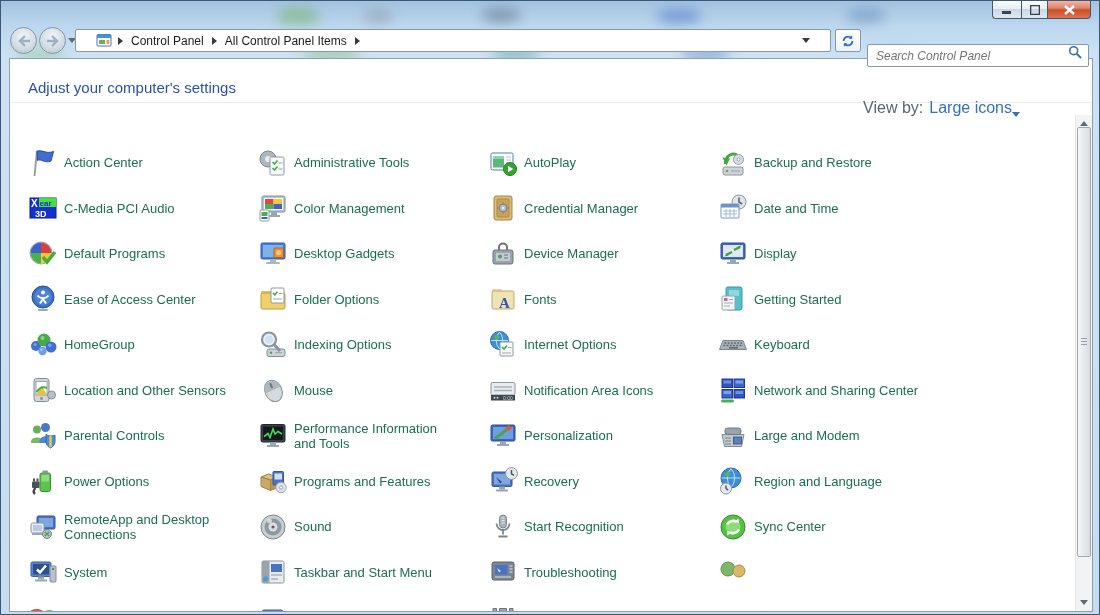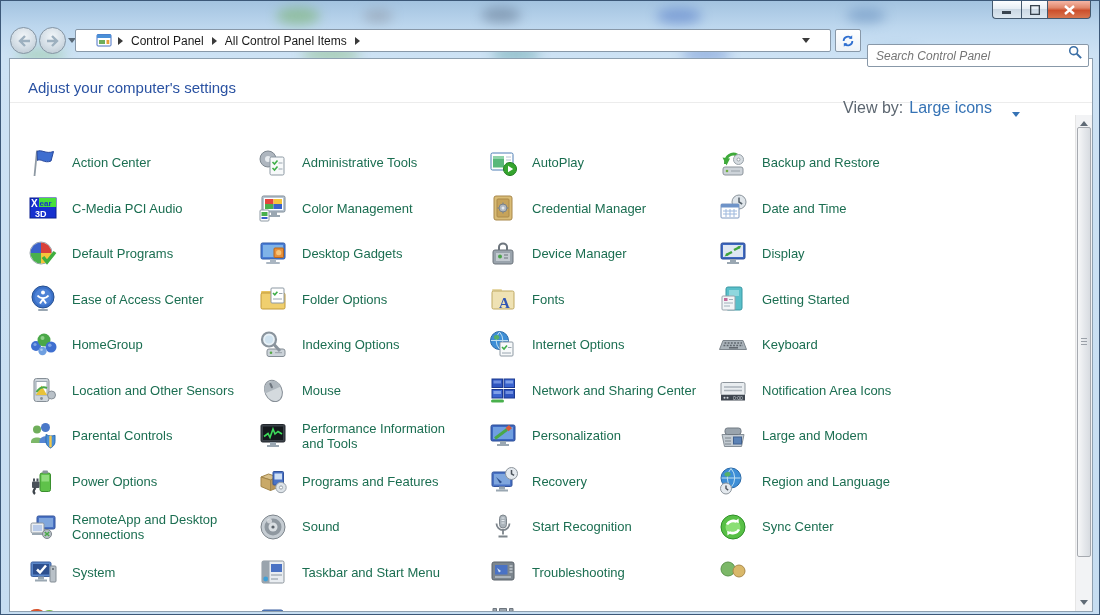--- a/index.html
+++ b/index.html
@@ -37,26 +37,26 @@
   .searchbox{position:absolute;right:10px;top:18px;width:222px;height:23px;background:#fff;border:1px solid #8898a8;border-radius:2px;
     display:flex;padding:0 6px;}
   .searchbox input{flex:1;border:none;outline:none;font-family:"Liberation Sans",sans-serif;font-size:12px;font-style:italic;color:#707070;background:transparent;min-width:0;}
 
   
   .main{position:absolute;left:8px;top:57px;width:1084px;height:554px;background:#fff;border:1px solid #8ea0b0;}
   .cpl-header{position:relative;height:44px;border-bottom:1px solid #ececec;}
   .cpl-title{position:absolute;left:18px;top:20px;font-size:15px;color:#2a52a2;}
   .viewby{position:absolute;right:72px;top:40px;font-size:16px;display:flex;align-items:center;gap:6px;}
   .viewby .vb-label{color:#5c6670;}
-  .viewby .vb-value{color:#3673b5;cursor:pointer;display:flex;align-items:flex-end;gap:20px;}
+  .viewby .vb-value{color:#3673b5;cursor:pointer;display:flex;align-items:flex-end;gap:0;}
   .vb-drop{width:0;height:0;border-left:4px solid transparent;border-right:4px solid transparent;border-top:5px solid #3673b5;}
 
   .items{position:absolute;left:0;top:56px;right:17px;bottom:0;overflow:hidden;}
   .grid{display:grid;grid-template-columns:repeat(4,230px);grid-auto-rows:45.5px;padding:25px 0 0 17px;}
-  .item{display:flex;align-items:center;gap:13px;cursor:pointer;}
+  .item{display:flex;align-items:center;gap:5px;cursor:pointer;}
   .item .icon{width:32px;height:32px;flex:0 0 32px;}
   .item .label{font-size:13px;line-height:15px;color:#1b6e51;max-width:168px;}
 
   
   .scrollbar{position:absolute;top:56px;right:0;width:17px;bottom:0;background:#f2f3f5;border-left:1px solid #e6e6e6;}
   .sb-btn{position:absolute;left:0;right:0;height:17px;display:flex;align-items:center;justify-content:center;cursor:pointer;}
   .sb-up{top:0;} .sb-down{bottom:0;}
   .tri-up{width:0;height:0;border-left:4px solid transparent;border-right:4px solid transparent;border-bottom:5px solid #5f6a75;}
   .tri-down{width:0;height:0;border-left:4px solid transparent;border-right:4px solid transparent;border-top:5px solid #5f6a75;}
   .sb-thumb{position:absolute;left:1px;right:1px;top:12px;height:430px;border:1px solid #a6aab0;border-radius:2px;cursor:pointer;
@@ -389,42 +389,42 @@
                 <g transform="rotate(-24 16 16)">
                   <ellipse cx="16" cy="17" rx="8.5" ry="11" fill="#d4dade" stroke="#878f97"></ellipse>
                   <path d="M7.5 15 a8.5 8 0 0 1 17 0 l0 1 -17 0z" fill="#b0b8bf"></path>
                   <rect x="15" y="8.5" width="2.2" height="5.5" rx="1.1" fill="#6d757d"></rect>
                 </g>
               </svg></span>
             <span class="label">Mouse</span>
           </div>
           <div class="item">
             <span class="icon"><svg viewBox="0 0 32 32" width="32" height="32">
+                <rect x="4" y="8.5" width="24" height="12.5" rx="1.5" fill="#e9edf0" stroke="#8d959c"></rect>
+                <path d="M7 13 h18 M7 16.5 h18" stroke="#aab3ba" stroke-width="1.6"></path>
+                <rect x="4" y="21" width="24" height="5.5" fill="#3e4650"></rect>
+                <circle cx="7.5" cy="23.7" r="1" fill="#cfd5da"></circle>
+                <circle cx="10.5" cy="23.7" r="1" fill="#cfd5da"></circle>
+                <text x="16" y="25.6" font-size="5" fill="#cfd5da" font-family="sans-serif">0:00</text>
+              </svg></span>
+            <span class="label">Notification Area Icons</span>
+          </div>
+          <div class="item">
+            <span class="icon"><svg viewBox="0 0 32 32" width="32" height="32">
                 <rect x="5" y="5" width="10.5" height="8.5" fill="#2f55c0" stroke="#1d3a8f"></rect>
                 <rect x="6.5" y="6.5" width="7.5" height="3" fill="#6f8fe0"></rect>
                 <rect x="17" y="5" width="10.5" height="8.5" fill="#3a64d0" stroke="#1d3a8f"></rect>
                 <rect x="18.5" y="6.5" width="7.5" height="3" fill="#7fa0e8"></rect>
                 <rect x="5" y="15.5" width="10.5" height="8.5" fill="#3a64d0" stroke="#1d3a8f"></rect>
                 <rect x="6.5" y="17" width="7.5" height="3" fill="#7fa0e8"></rect>
                 <rect x="17" y="15.5" width="10.5" height="8.5" fill="#2f55c0" stroke="#1d3a8f"></rect>
                 <rect x="18.5" y="17" width="7.5" height="3" fill="#6f8fe0"></rect>
                 <rect x="4" y="25.5" width="13" height="3" rx="1.5" fill="#49b04c"></rect>
               </svg></span>
             <span class="label">Network and Sharing Center</span>
-          </div>
-          <div class="item">
-            <span class="icon"><svg viewBox="0 0 32 32" width="32" height="32">
-                <rect x="4" y="8.5" width="24" height="12.5" rx="1.5" fill="#e9edf0" stroke="#8d959c"></rect>
-                <path d="M7 13 h18 M7 16.5 h18" stroke="#aab3ba" stroke-width="1.6"></path>
-                <rect x="4" y="21" width="24" height="5.5" fill="#3e4650"></rect>
-                <circle cx="7.5" cy="23.7" r="1" fill="#cfd5da"></circle>
-                <circle cx="10.5" cy="23.7" r="1" fill="#cfd5da"></circle>
-                <text x="16" y="25.6" font-size="5" fill="#cfd5da" font-family="sans-serif">0:00</text>
-              </svg></span>
-            <span class="label">Notification Area Icons</span>
           </div>
           <div class="item">
             <span class="icon"><svg viewBox="0 0 32 32" width="32" height="32">
                 <circle cx="10" cy="9.5" r="4" fill="#6fae5a"></circle>
                 <path d="M4 21.5 c0-5.5 12-5.5 12 0 v1.5 h-12 z" fill="#7cb868"></path>
                 <circle cx="18.5" cy="7.5" r="4.5" fill="#4a78c8"></circle>
                 <path d="M12.5 21 c0-6.5 13-6.5 13 0 v2 h-13 z" fill="#5585d2"></path>
                 <path d="M19 14.5 c3 1.8 6.5 1.8 9 .8 v6.2 c0 4.5-4.5 6.5-4.5 6.5 s-4.5-2-4.5-6.5 z" fill="#4a90d8" stroke="#2f6cae"></path>
                 <path d="M23.5 15.8 v11.4" stroke="#f2c84b" stroke-width="2.4"></path>
               </svg></span>

